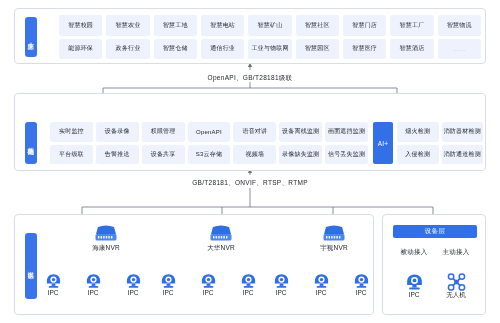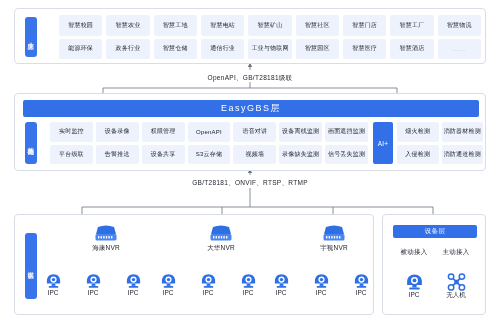--- a/index.html
+++ b/index.html
@@ -217,21 +217,20 @@
       <div class="tile">智慧园区</div>
       <div class="tile">智慧医疗</div>
       <div class="tile">智慧酒店</div>
       <div class="tile muted">……</div>
     </div>
   </div>
 
   <div class="conn-text" id="openapi-text">OpenAPI、GB/T28181级联</div>
 
   <div class="panel" id="core-panel">
-    <div class="easygbs-bar">EasyGBS层</div>
     <div class="side-label" style="left:10px; top:28px; width:12px; height:42px;">基础能力</div>
 
     <div class="cap-grid">
       <div class="tile">实时监控</div>
       <div class="tile">设备录像</div>
       <div class="tile">权限管理</div>
       <div class="tile">OpenAPI</div>
       <div class="tile">语音对讲</div>
       <div class="tile">设备离线监测</div>
       <div class="tile">画面遮挡监测</div>

